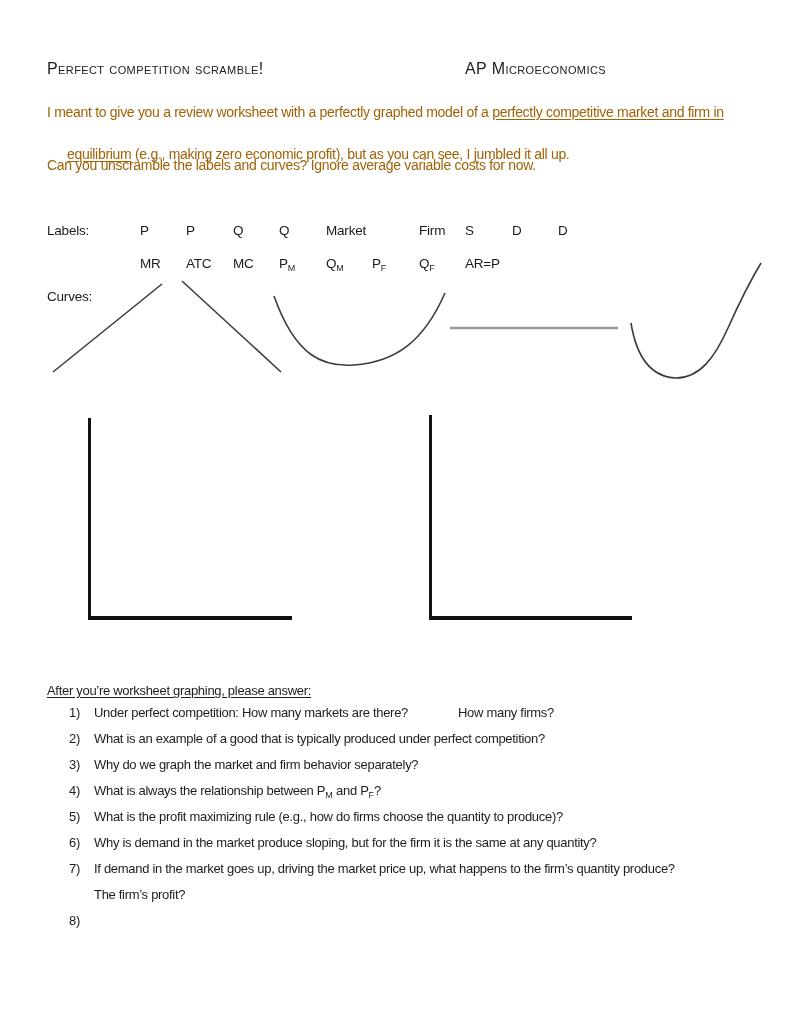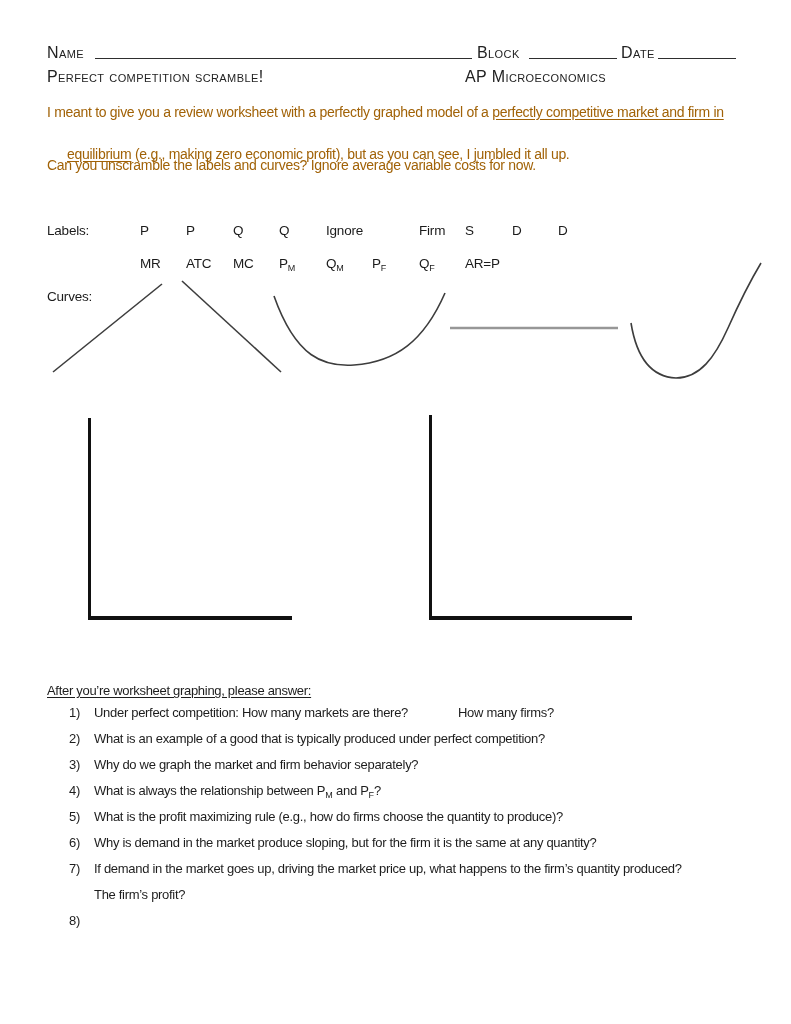--- a/index.html
+++ b/index.html
@@ -24,45 +24,37 @@
   .qnum{position:absolute;left:69px;top:0;font-size:13px;letter-spacing:-.3px;}
   .qtext{position:absolute;left:94px;top:0;font-size:13px;letter-spacing:-.3px;white-space:nowrap;}
   .qtab{position:absolute;left:458px;top:0;font-size:13px;letter-spacing:-.3px;white-space:nowrap;}
   svg{display:block;}
 </style>
 </head>
 <body>
 
 <div class="page">
 
-  <div class="abs" style="left:0;top:44px;width:791px;height:20px;">
-    <span class="sc abs" style="left:47px;top:0;">Name</span>
-    <span class="uline" style="left:95px;top:0;width:377px;"></span>
-    <span class="sc abs" style="left:477px;top:0;">Block</span>
-    <span class="uline" style="left:529px;top:0;width:88px;"></span>
-    <span class="sc abs" style="left:621px;top:0;">Date</span>
-    <span class="uline" style="left:658px;top:0;width:78px;"></span>
-  </div>
 
-  <div class="abs" style="left:0;top:68px;width:707px;height:20px;">
+  <div class="abs" style="left:0;top:60px;width:707px;height:20px;">
     <span class="sc abs" style="left:47px;top:0;">Perfect competition scramble!</span>
     <span class="sc abs" style="left:465px;top:0;">AP Microeconomics</span>
   </div>
 
   <div class="bodytext abs" style="left:47px;top:104px;"><span>I meant to give you a review worksheet with a perfectly graphed model of a </span><span class="u">perfectly competitive market and firm in</span></div>
   <div class="bodytext abs" style="left:47px;top:146px;margin-left:20px;"><span class="u">equilibrium</span><span> (e.g., making zero economic profit), but as you can see, I jumbled it all up.</span></div>
   <div class="bodytext abs" style="left:47px;top:157px;">Can you unscramble the labels and curves? Ignore average variable costs for now.</div>
 
   <div class="tab-label abs" style="left:47px;top:190px;">Labels:</div>
   <div class="labrow" style="top:190px;" id="labels-row1">
       <span class="tab-label" style="left: 140px;">P</span>
       <span class="tab-label" style="left: 186px;">P</span>
       <span class="tab-label" style="left: 233px;">Q</span>
       <span class="tab-label" style="left: 279px;">Q</span>
-      <span class="tab-label" style="left: 326px;">Ignore</span>
+      <span class="tab-label" style="left: 326px;">Market</span>
       <span class="tab-label" style="left: 419px;">Firm</span>
       <span class="tab-label" style="left: 465px;">S</span>
       <span class="tab-label" style="left: 512px;">D</span>
       <span class="tab-label" style="left: 558px;">D</span>
     </div>
   <div class="labrow" style="top:223px;padding-left:16px;" id="labels-row2">
       <span class="tab-label" style="left: 140px;">MR</span>
       <span class="tab-label" style="left: 186px;">ATC</span>
       <span class="tab-label" style="left: 233px;">MC</span>
       <span class="tab-label" style="left: 279px;">P<span class="subscript">M</span></span>
@@ -112,21 +104,21 @@
       <div class="question" style="top: 809px;">
         <span class="qnum">5)</span>
         <span class="qtext">What is the profit maximizing rule (e.g., how do firms choose the quantity to produce)?</span>
       </div>
       <div class="question" style="top: 835px;">
         <span class="qnum">6)</span>
         <span class="qtext">Why is demand in the market produce sloping, but for the firm it is the same at any quantity?</span>
       </div>
       <div class="question" style="top: 861px;">
         <span class="qnum">7)</span>
-        <span class="qtext">If demand in the market goes up, driving the market price up, what happens to the firm’s quantity produced?</span>
+        <span class="qtext">If demand in the market goes up, driving the market price up, what happens to the firm’s quantity produce?</span>
       </div>
       <div class="question" style="top: 887px;">
         <span class="qtext">The firm’s profit?</span>
       </div>
       <div class="question" style="top: 913px;">
         <span class="qnum">8)</span>
       </div>
     </div>
 
 </div>

